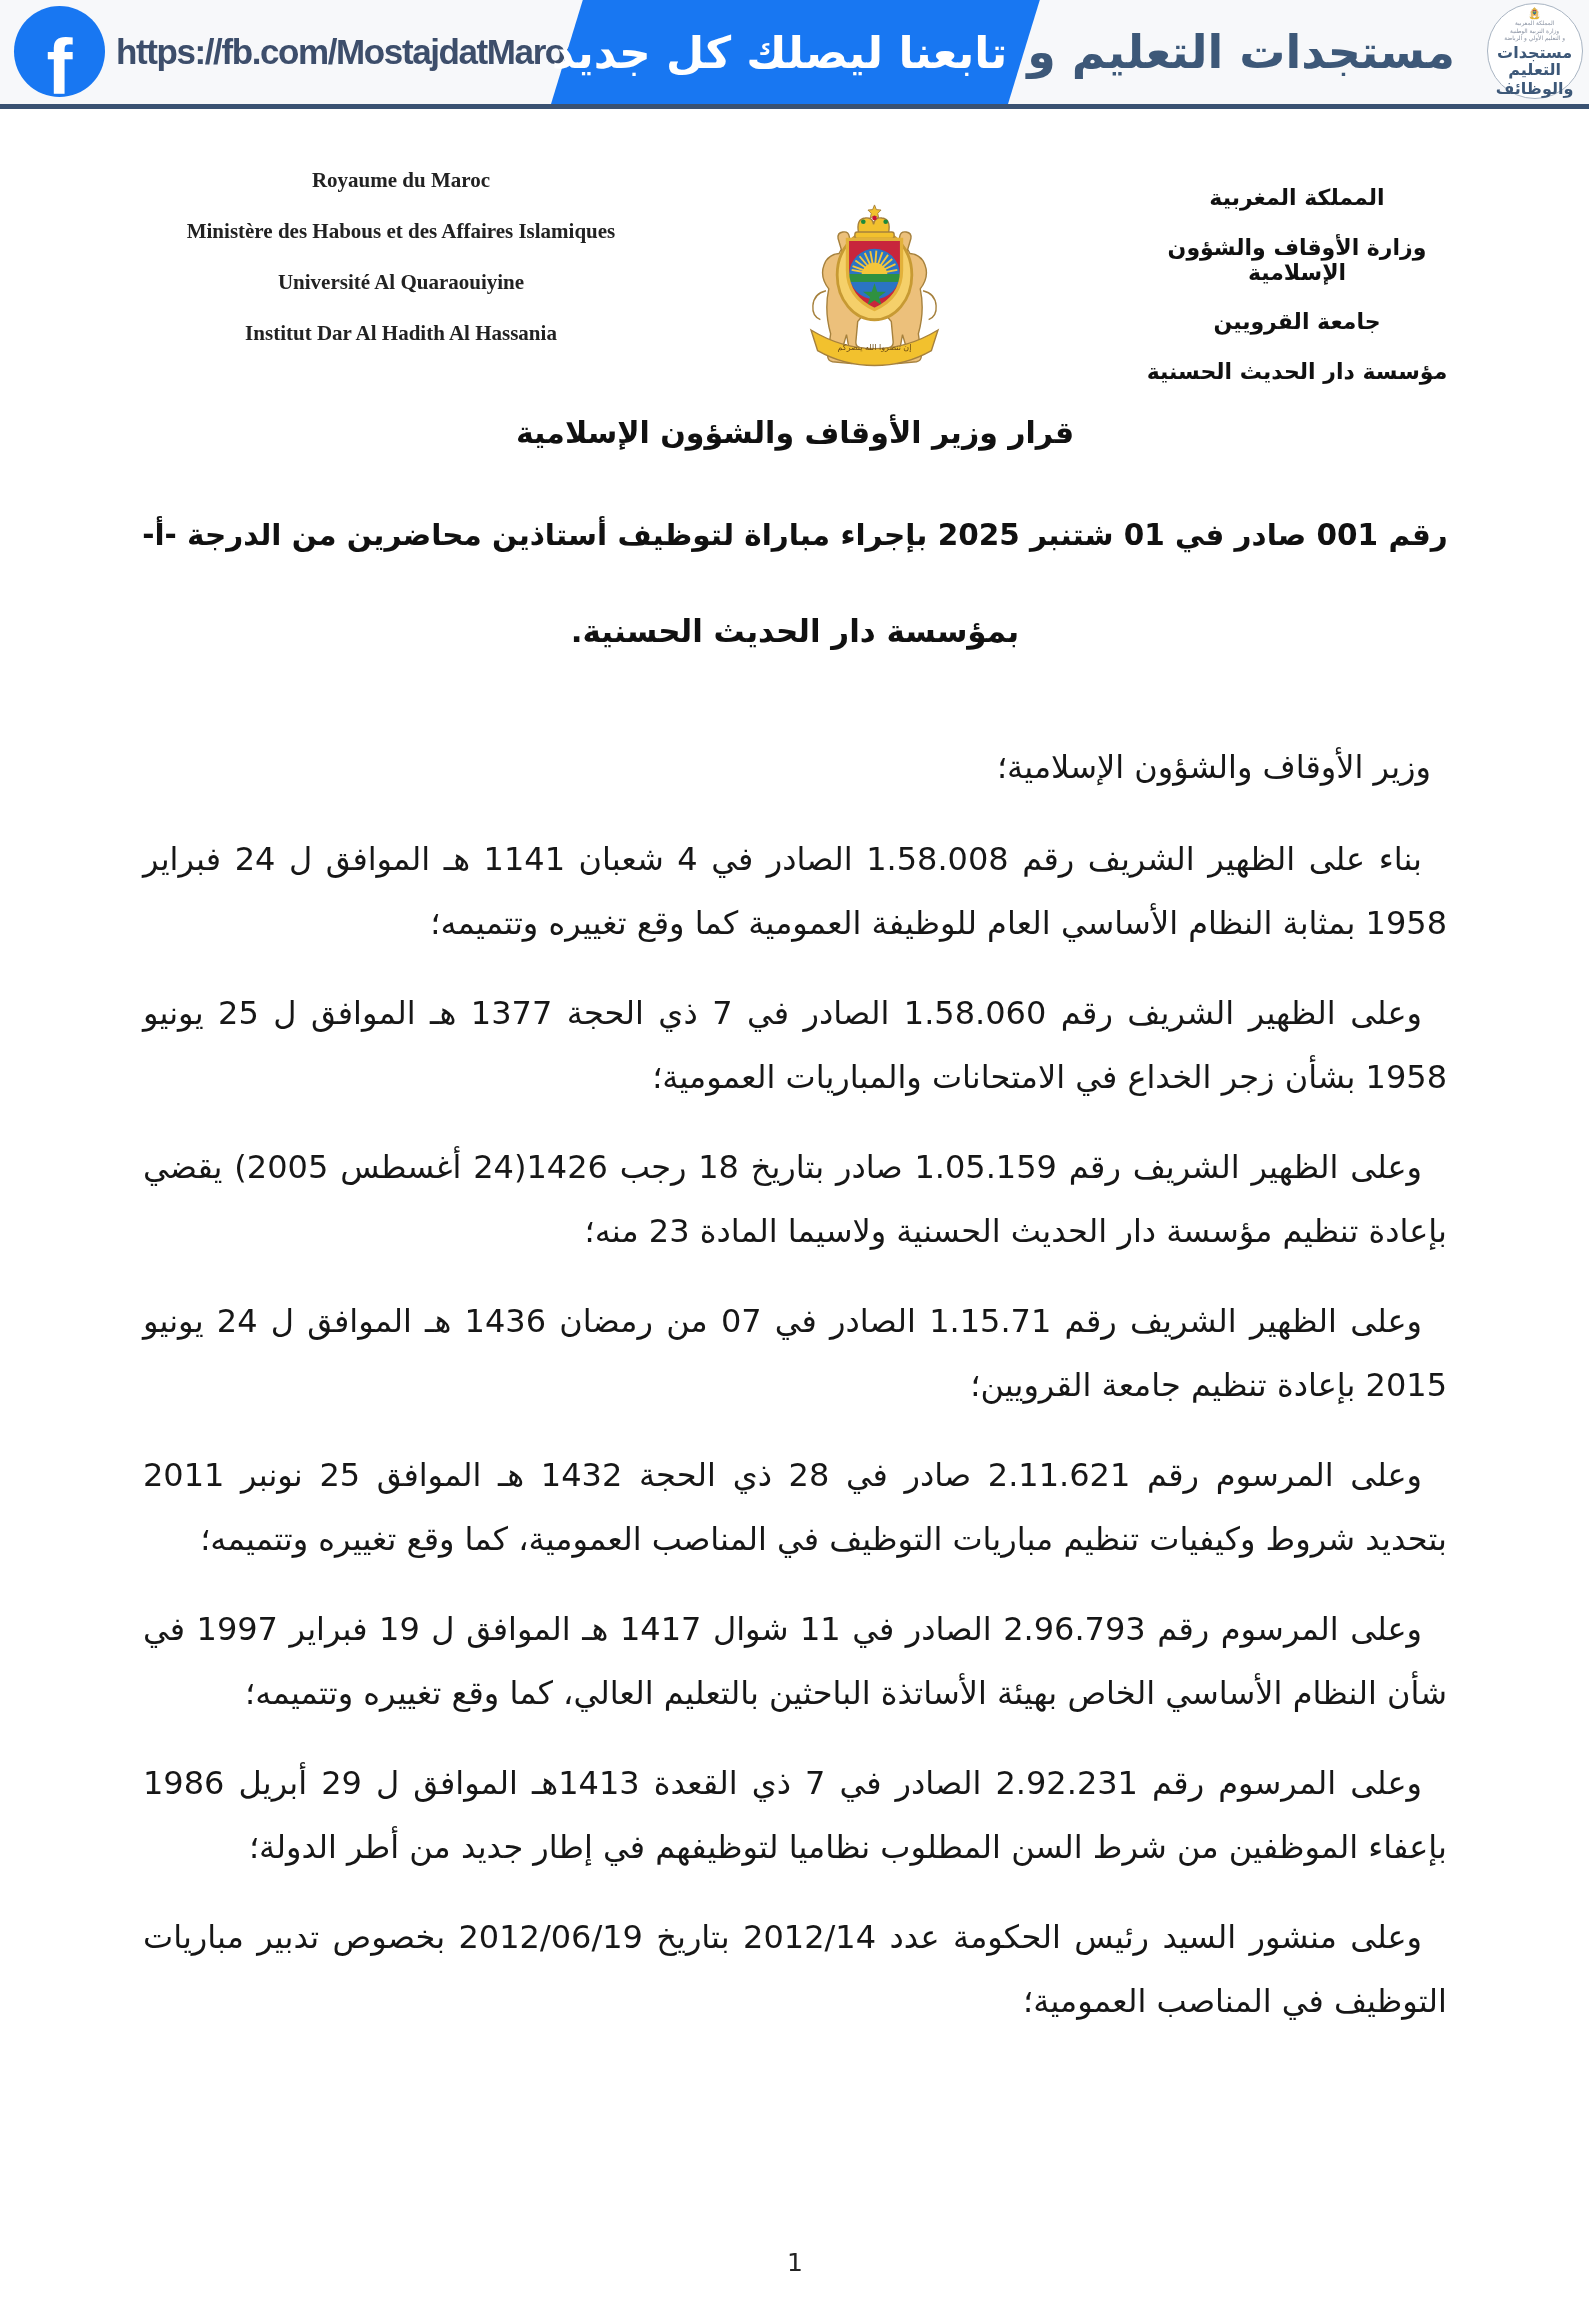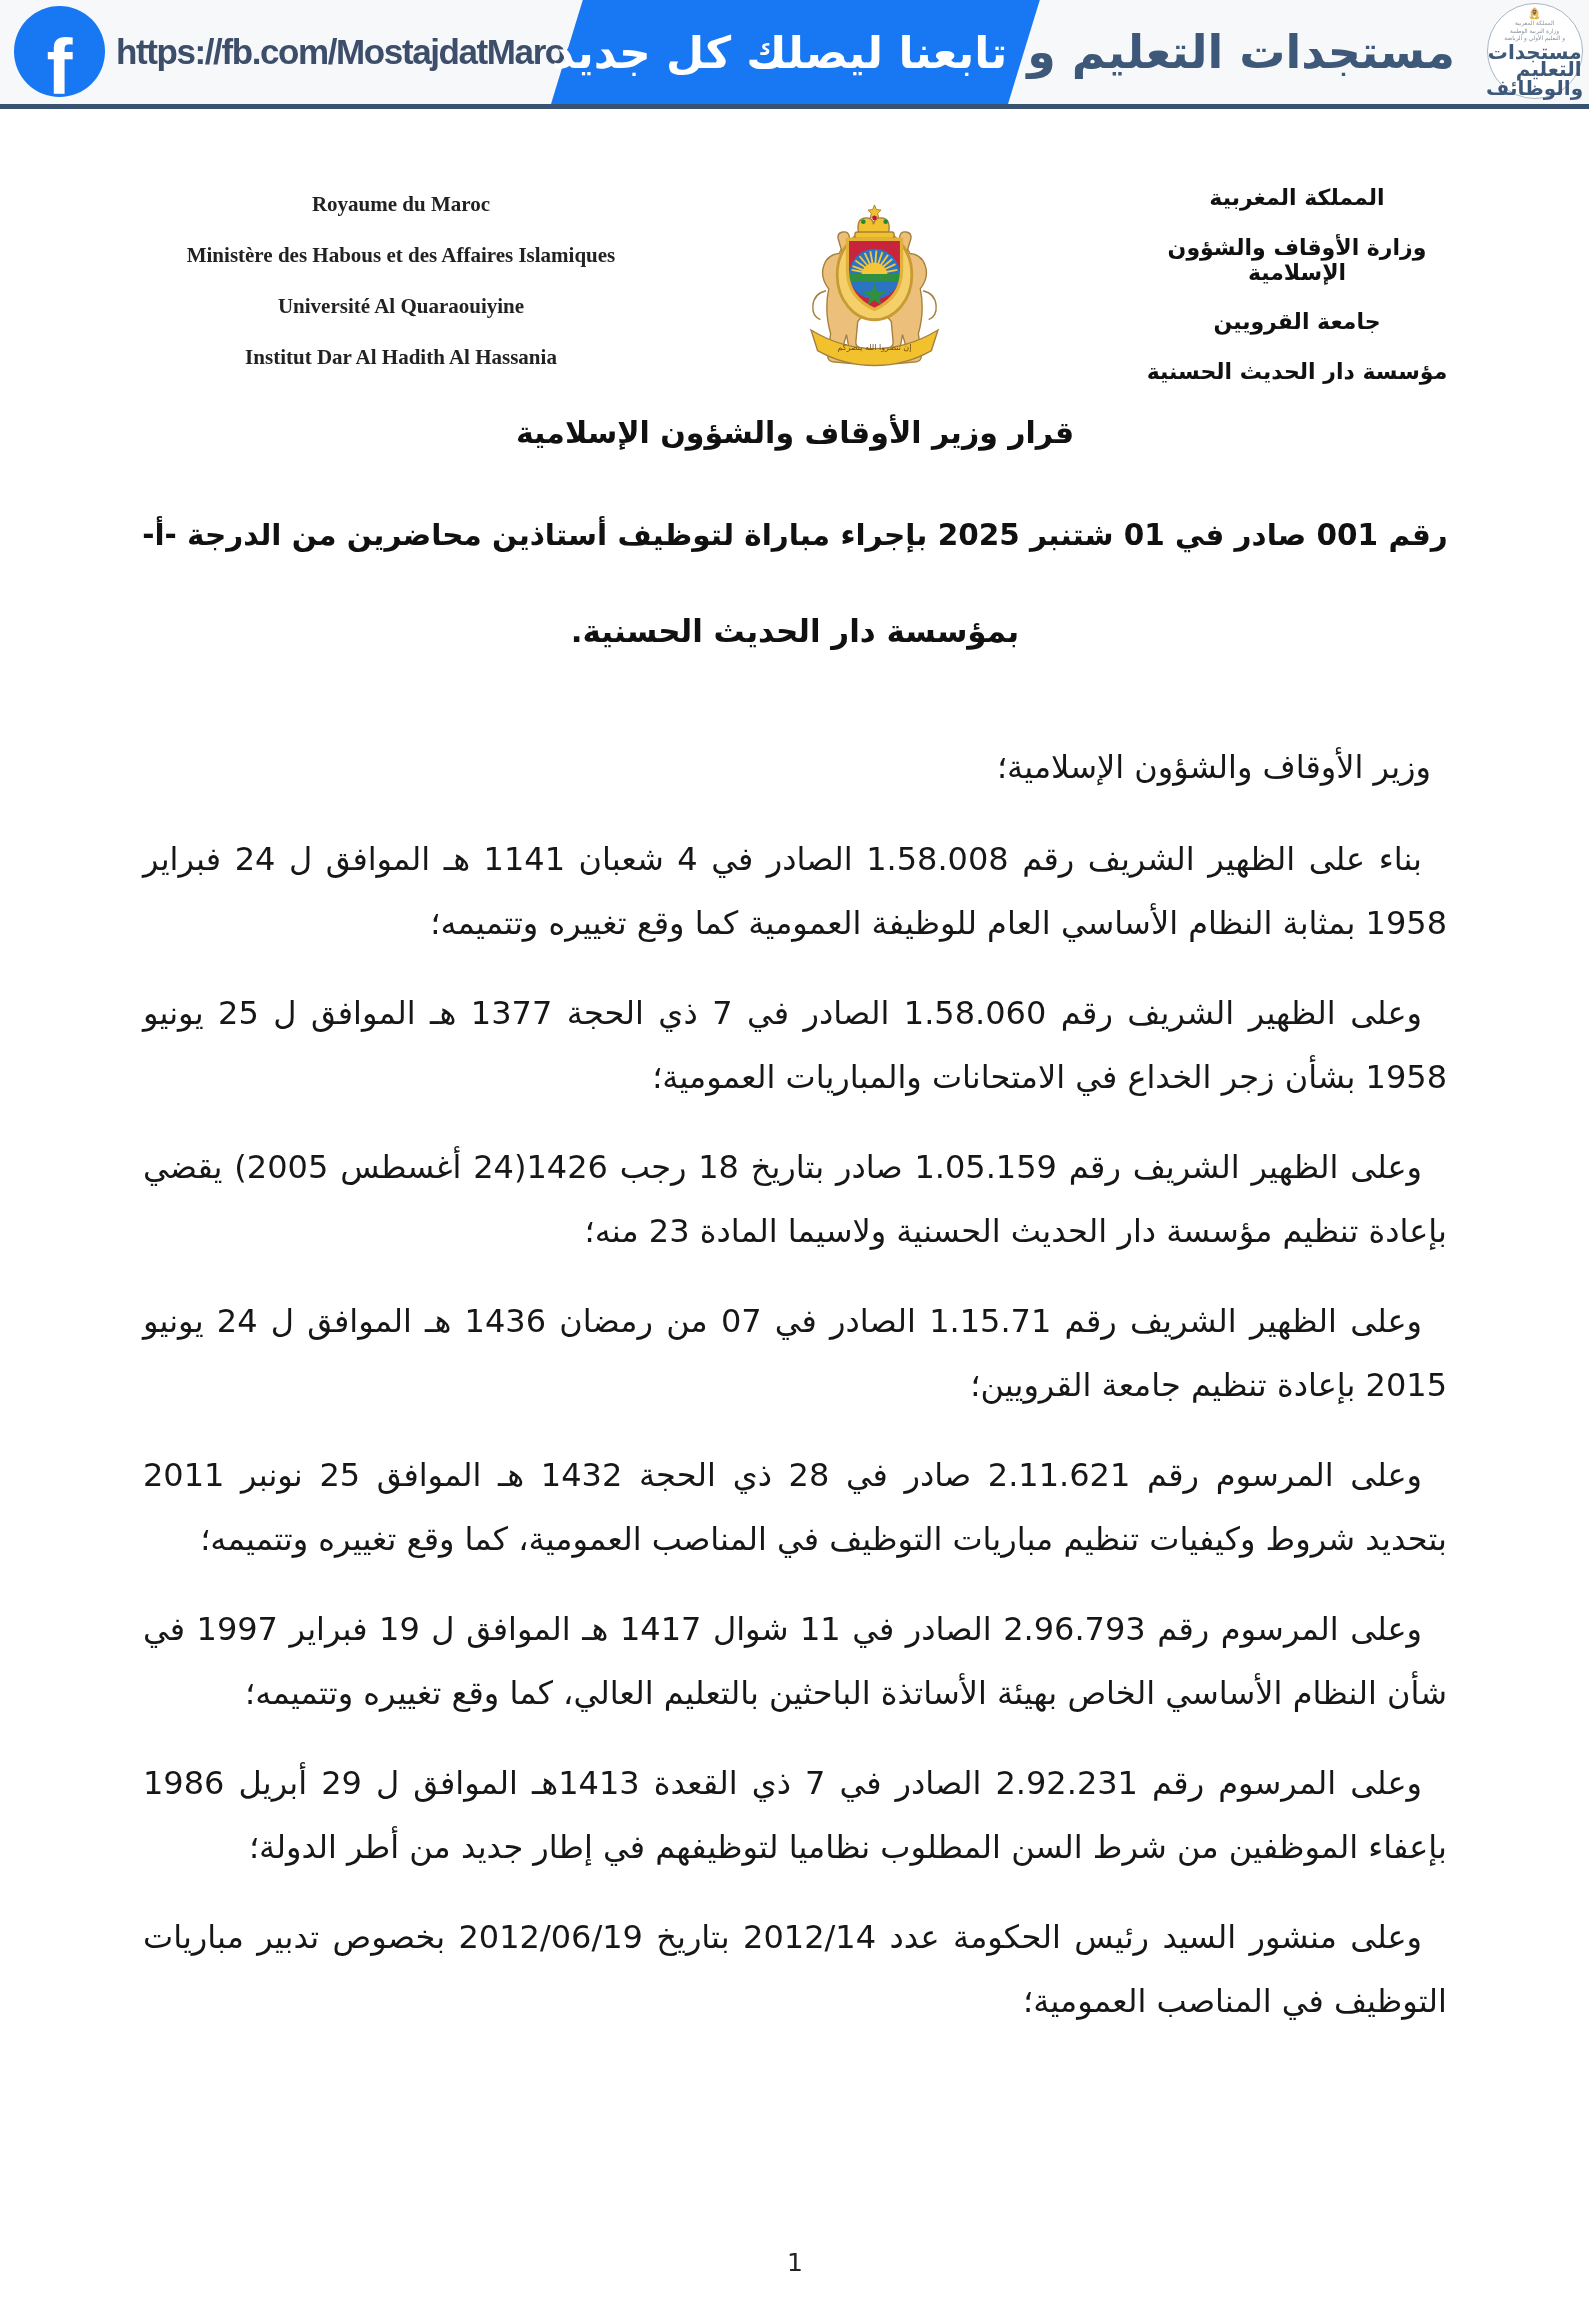--- a/index.html
+++ b/index.html
@@ -19,24 +19,24 @@
           transform:skewX(-17deg);transform-origin:left bottom;z-index:2;}
   .banner-inner{width:100%;height:100%;transform:skewX(17deg);transform-origin:left bottom;
           display:flex;align-items:center;justify-content:center;color:#ffffff;
           font-size:44px;font-weight:bold;direction:rtl;}
   .site-title{position:absolute;right:135px;top:0;height:104px;line-height:104px;
           font-size:46px;font-weight:bold;color:#3D5878;direction:rtl;white-space:nowrap;}
   .logo-circle{position:absolute;right:7.4px;top:2.8px;width:96px;height:96px;background:#fff;
           border:0.9px solid #A8B4C2;border-radius:50%;z-index:6;box-sizing:border-box;
           display:flex;flex-direction:column;align-items:center;padding-top:3.7px;text-align:center;}
   .logo-tiny{font-size:5.8px;line-height:7.4px;color:#8a93a3;direction:rtl;}
-  .logo-brand{font-size:20px;line-height:17.5px;font-weight:bold;color:#3D5878;direction:rtl;margin-top:1.4px;text-align:right;}
+  .logo-brand{font-size:16px;line-height:17.5px;font-weight:bold;color:#3D5878;direction:rtl;margin-top:1.4px;}
 
   
-  .lh-fr{position:absolute;left:138px;top:192px;width:526px;text-align:center;
+  .lh-fr{position:absolute;left:138px;top:168px;width:526px;text-align:center;
          font-family:"Liberation Serif",serif;font-size:21px;font-weight:600;color:#222;}
   .lh-fr .line{margin-bottom:26px;}
   .lh-ar{position:absolute;right:136px;top:185px;width:314px;text-align:center;
          font-size:22px;font-weight:bold;color:#111;direction:rtl;}
   .lh-ar .line{margin-bottom:24.5px;}
   .arms-main{position:absolute;left:795px;top:204px;width:159px;height:168px;}
 
   
   .title1{position:absolute;top:415px;left:0;width:100%;text-align:center;
           font-size:30px;font-weight:bold;direction:rtl;color:#111;}

